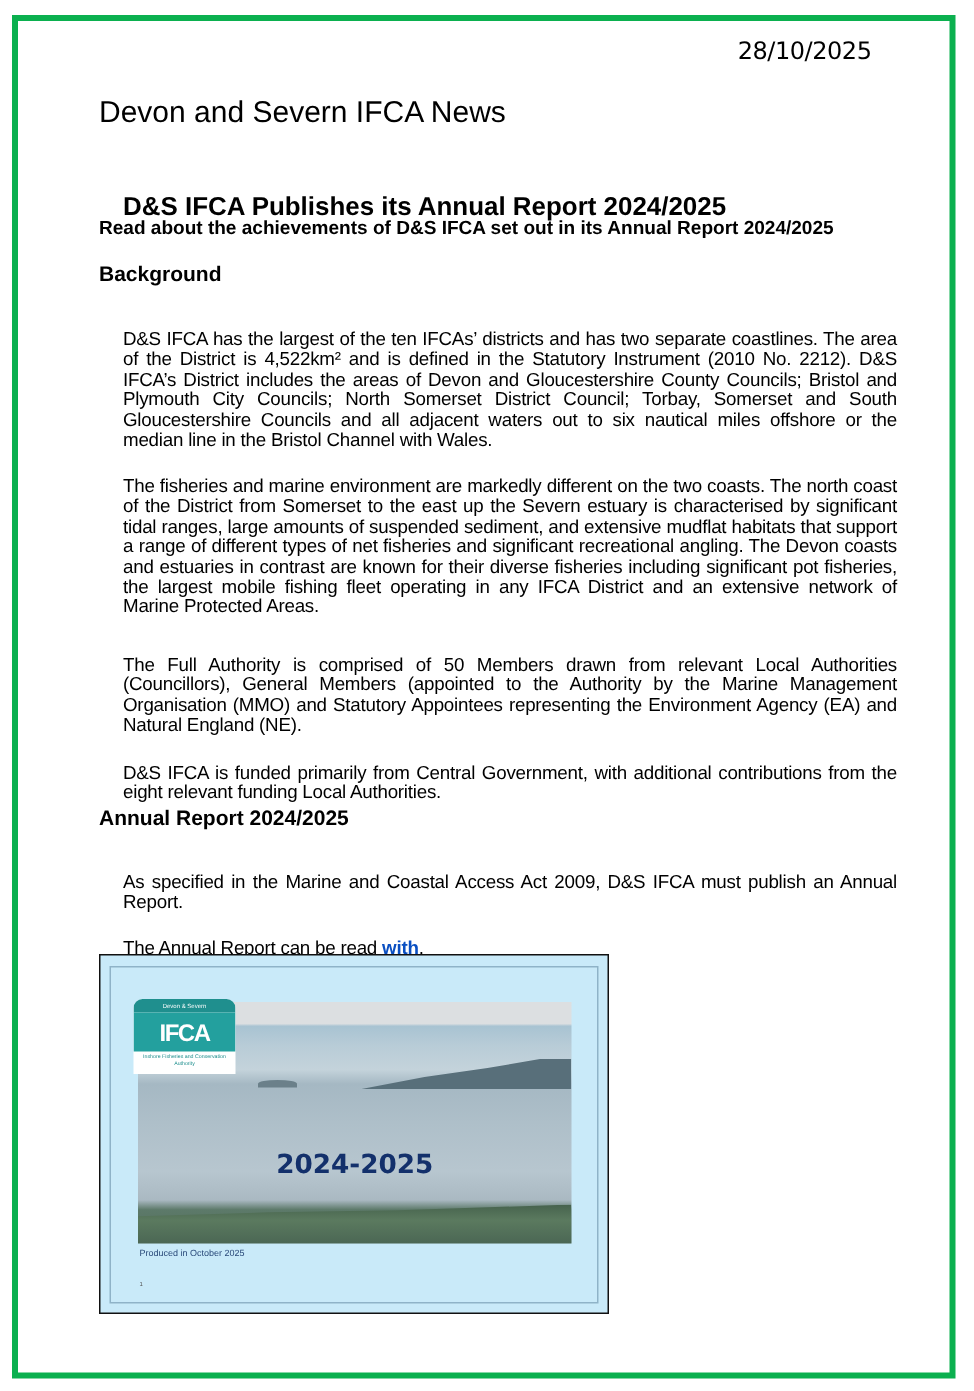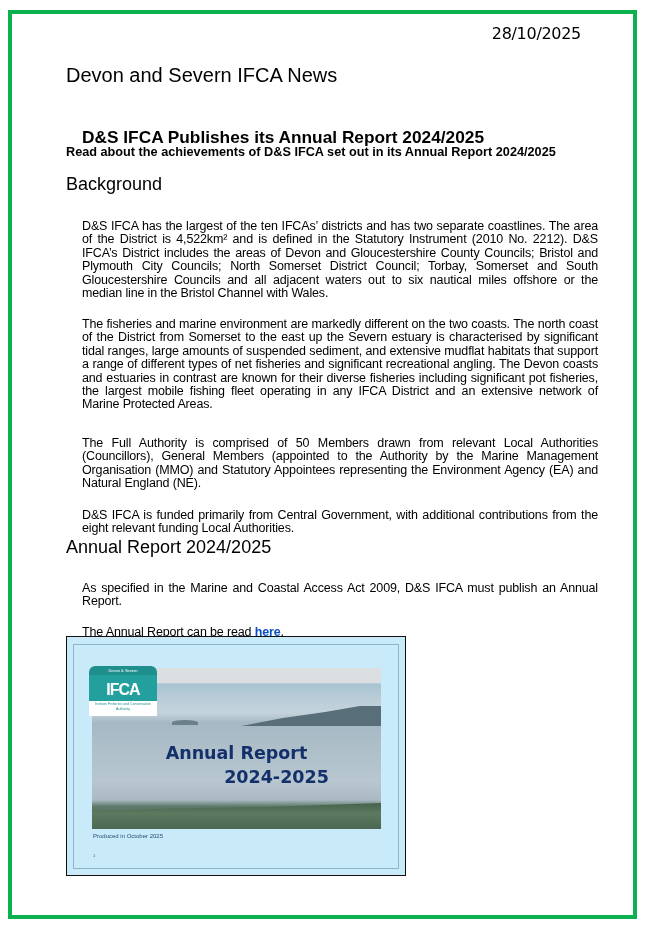--- a/index.html
+++ b/index.html
@@ -6,40 +6,40 @@
   body { width: 649px; height: 927px; position: relative; overflow: hidden;
          font-family: "Liberation Sans", sans-serif; color: #000; }
   .frame { position: absolute; left: 8px; top: 10px; width: 621px; height: 901px;
            border: 4px solid #0bb04f; }
   .date { position: absolute; right: 68px; top: 24px; font-size: 16px;
           font-family: "DejaVu Sans", sans-serif; letter-spacing: -0.3px; }
   .content { position: absolute; left: 66px; top: 0; width: 516px; }
   h1 { position: absolute; top: 64px; left: 0; margin: 0; font-size: 20px; font-weight: normal; white-space: nowrap; }
   h2 { position: absolute; top: 111px; left: 0; margin: 16px; font-size: 17.3px; font-weight: bold; white-space: nowrap; }
   .lead { position: absolute; top: 145px; left: 0; margin: 0; font-size: 12.7px; font-weight: bold; white-space: nowrap; }
-  .sub { position: absolute; left: 0; margin: 0; font-size: 18px; font-weight: normal; white-space: nowrap; }
+  .sub { position: absolute; left: 0; margin: 0; font-size: 14px; font-weight: bold; white-space: nowrap; }
   p.body { position: absolute; left: 0; width: 516px; margin: 16px; font-size: 12.5px; line-height: 13.4px;
            text-align: justify; letter-spacing: -0.15px; }
   a.link { color: #0a4fc2; font-weight: bold; text-decoration: underline; }
   .cover { position: absolute; left: 66px; top: 636px; width: 338px; height: 238px;
            border: 1px solid #111; background: #c9eaf9; }
   .cover-inner { position: absolute; left: 6px; top: 7px; width: 324px; height: 223px;
                  border: 1px solid #8fb3c8; }
   .photo { position: absolute; left: 18px; top: 23px; width: 289px; height: 161px; overflow: hidden;
            background: linear-gradient(180deg, #dcdfe1 0%, #dcdfe1 9%, #a8c3d2 10%, #b8ccd7 18%, #c4d3db 28%, #a5b8c3 34%, #aebfc9 50%, #b7c6cf 70%, #aab9c2 82%, #5d7a6a 86%, #4f6b57 100%); }
   .headland { position: absolute; right: 0; top: 38px; width: 140px; height: 20px;
               background: #586f7a; clip-path: polygon(0 100%, 30% 60%, 60% 30%, 85% 0, 100% 0, 100% 100%); }
   .islet { position: absolute; left: 80px; top: 52px; width: 26px; height: 5px; background: #6b808a; border-radius: 50% 50% 0 0; }
   .field { position: absolute; left: 0; bottom: 0; width: 100%; height: 26px;
            background: linear-gradient(180deg, #46624d 0%, #5b7a5f 40%, #4b6754 100%);
            clip-path: polygon(0 30%, 30% 20%, 60% 15%, 100% 0, 100% 100%, 0 100%); }
   .cover-title { position: absolute; left: 0; width: 100%; text-align: center; font-family: "DejaVu Sans", sans-serif;
                  font-weight: bold; color: #13306b; font-size: 17.5px; line-height: 23px; }
   .cover-title.t1 { top: 74px; }
-  .cover-title.t2 { top: 98px; padding-left: 40px; }
+  .cover-title.t2 { top: 98px; }
   .logo { position: absolute; left: 15px; top: 21px; width: 68px; height: 50px; background: #ffffff; border-radius: 6px 6px 0 0; overflow: hidden; }
   .logo-top { position: absolute; left: 0; top: 0; width: 100%; height: 9px; background: #1f8f8e; color: #fff; font-size: 4px; line-height: 9px; text-align: center; }
   .logo-mid { position: absolute; left: 0; top: 9px; width: 100%; height: 26px; background: #23a09e; color: #fff; font-weight: bold; font-size: 16px; line-height: 30px; text-align: center; letter-spacing: -1px; }
   .logo-sub { position: absolute; left: 0; top: 36px; width: 100%; color: #1f8f8e; font-size: 3.5px; line-height: 5px; text-align: center; }
   .produced { position: absolute; left: 19px; top: 188px; font-size: 6px; color: #2a4a7a; }
   .pagenum { position: absolute; left: 19px; top: 208px; font-size: 4px; color: #555; }
 </style>
 </head>
 <body>
 
@@ -53,30 +53,29 @@
   <p class="lead">Read about the achievements of D&amp;S IFCA set out in its Annual Report 2024/2025</p>
 
   <p class="sub" style="top:174px">Background</p>
   <p class="body" style="top:204px">D&amp;S IFCA has the largest of the ten IFCAs’ districts and has two separate coastlines.  The area of the District is 4,522km² and is defined in the Statutory Instrument (2010 No. 2212). D&amp;S IFCA’s District includes the areas of Devon and Gloucestershire County Councils; Bristol and Plymouth City Councils; North Somerset District Council; Torbay, Somerset and South Gloucestershire Councils and all adjacent waters out to six nautical miles offshore or the median line in the Bristol Channel with Wales.</p>
   <p class="body" style="top:302px">The fisheries and marine environment are markedly different on the two coasts.  The north coast of the District from Somerset to the east up the Severn estuary is characterised by significant tidal ranges, large amounts of suspended sediment, and extensive mudflat habitats that support a range of different types of net fisheries and significant recreational angling.  The Devon coasts and estuaries in contrast are known for their diverse fisheries including significant pot fisheries, the largest mobile fishing fleet operating in any IFCA District and an extensive network of Marine Protected Areas.</p>
   <p class="body" style="top:421px">The Full Authority is comprised of 50 Members drawn from relevant Local Authorities (Councillors), General Members (appointed to the Authority by the Marine Management Organisation (MMO) and Statutory Appointees representing the Environment Agency (EA) and Natural England (NE).</p>
   <p class="body" style="top:493px">D&amp;S IFCA is funded primarily from Central Government, with additional contributions from the eight relevant funding Local Authorities.</p>
 
   <p class="sub" style="top:537px">Annual Report 2024/2025</p>
   <p class="body" style="top:566px">As specified in the Marine and Coastal Access Act 2009, D&amp;S IFCA must publish an Annual Report.</p>
-  <p class="body" style="top:610px"><span>The Annual Report can be read </span><a class="link" href="#">here</a><span>.</span></p>
+  <p class="body" style="top:610px"><span>The Annual Report can be read </span><a class="link" href="#">with</a><span>.</span></p>
 </div>
 
 <div class="cover">
   <div class="cover-inner">
     <div class="photo">
       <div class="islet"></div>
       <div class="headland"></div>
       <div class="field"></div>
-      <div class="cover-title t1">Annual Report</div>
       <div class="cover-title t2">2024-2025</div>
     </div>
     <div class="logo">
       <div class="logo-top">Devon &amp; Severn</div>
       <div class="logo-mid">IFCA</div>
       <div class="logo-sub">Inshore Fisheries and Conservation Authority</div>
     </div>
     <div class="produced">Produced in October 2025</div>
     <div class="pagenum">1</div>
   </div>

